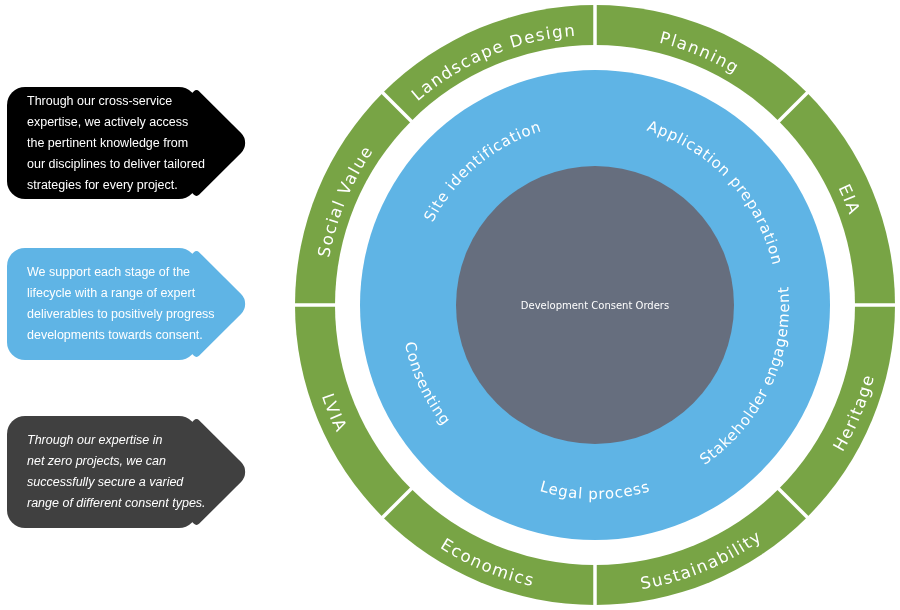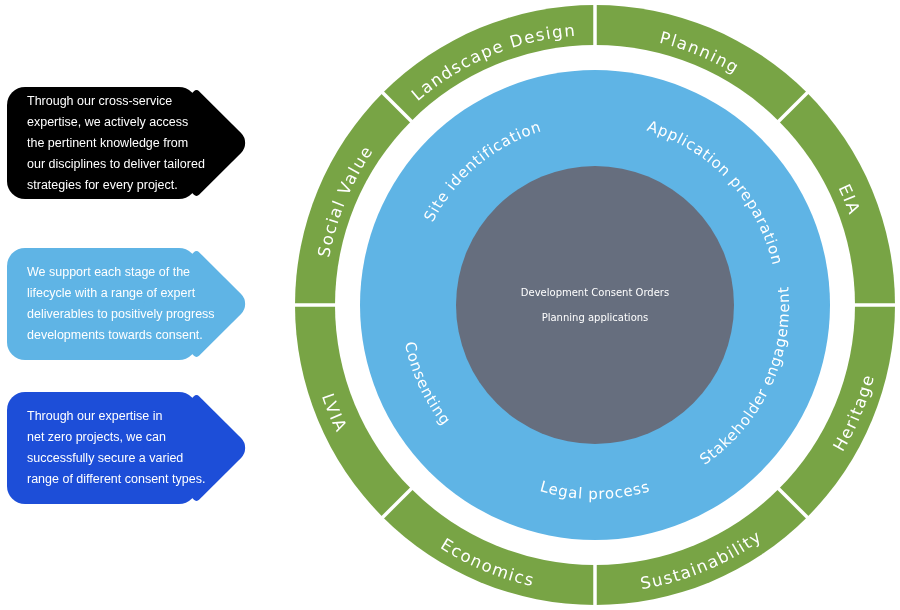--- a/index.html
+++ b/index.html
@@ -9,21 +9,21 @@
   
   .bubble{position:absolute;left:7px;width:190px;height:112px;border-radius:18px;
           display:flex;align-items:center;color:#fff;}
   .bubble::after{content:"";position:absolute;left:151px;top:50%;width:77px;height:77px;
           transform:translateY(-50%) rotate(45deg);
           border-radius:4px 14px 4px 4px;background:inherit;}
   .bubble .txt{position:relative;z-index:1;padding-left:20px;
           font-size:12.5px;line-height:21px;white-space:pre;width:215px;}
   .bubble-green{background:#000000;top:87px;}
   .bubble-blue{background:#5fb4e5;top:248px;}
-  .bubble-grey{background:#1d4ed8;top:392px;}
+  .bubble-grey{background:#404040;top:416px;font-style:italic;}
 
   
   svg.wheel{position:absolute;left:0;top:0;}
   .g-label{font-family:"DejaVu Sans", sans-serif;font-size:16.5px;letter-spacing:1.5px;fill:#ffffff;}
   .b-label{font-family:"DejaVu Sans", sans-serif;font-size:15px;letter-spacing:0.8px;fill:#ffffff;}
   .divider{stroke:#ffffff;stroke-width:3.5;}
 
   
   .centre-text{position:absolute;left:445px;top:216px;width:300px;height:178px;
           display:flex;flex-direction:column;justify-content:center;align-items:center;
@@ -98,14 +98,13 @@
 
   <text class="b-label" text-anchor="middle"><textPath href="#arc-site" startOffset="50%">Site identification</textPath></text>
   <text class="b-label" text-anchor="middle"><textPath href="#arc-app" startOffset="50%">Application preparation</textPath></text>
   <text class="b-label" text-anchor="middle"><textPath href="#arc-stake" startOffset="50%">Stakeholder engagement</textPath></text>
   <text class="b-label" text-anchor="middle"><textPath href="#arc-legal" startOffset="50%">Legal process</textPath></text>
   <text class="b-label" text-anchor="middle"><textPath href="#arc-cons" startOffset="50%">Consenting</textPath></text>
 </svg>
 
 <div class="centre-text">
   <div>Development Consent Orders</div>
-  <div>Planning applications</div>
 </div>
 
 </body></html>

